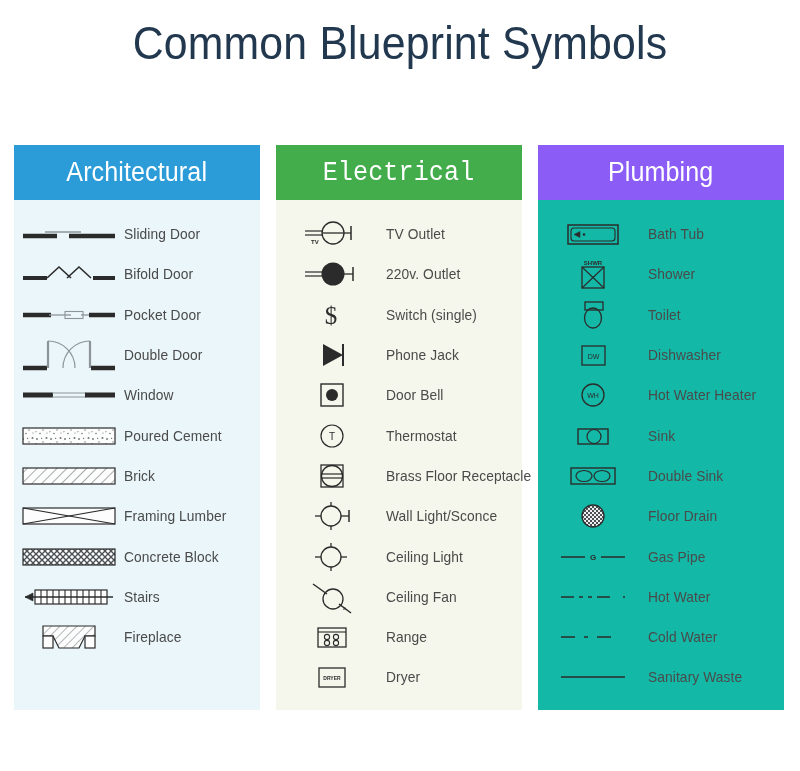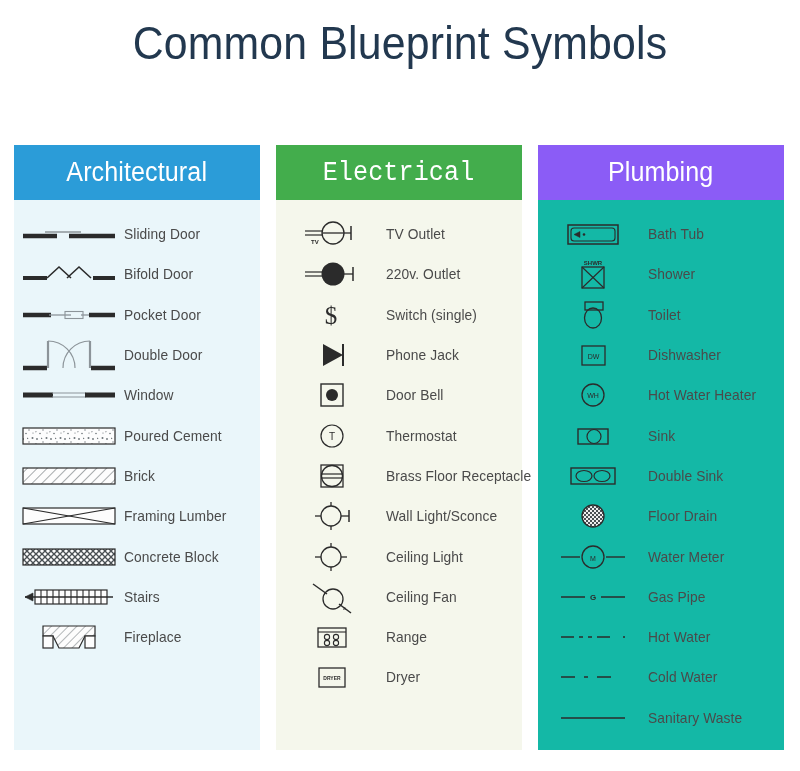--- a/index.html
+++ b/index.html
@@ -474,31 +474,20 @@
                   <line x1="0" y1="0" x2="4" y2="4" stroke="#4a5054" stroke-width="1"></line>
                   <line x1="4" y1="0" x2="0" y2="4" stroke="#4a5054" stroke-width="1"></line>
                 </pattern>
               </defs>
               <circle class="k" cx="30" cy="15" r="11" fill="url(#pDrain)" stroke-width="1.3"></circle>
             </svg>
           </div>
           <div class="lbl">Floor Drain</div>
         </div>
 
-        <div class="row">
-          <div class="sym">
-            <svg width="76" height="28" viewBox="0 0 76 28">
-              <line class="k" x1="6" y1="14" x2="25" y2="14" stroke-width="1.4"></line>
-              <circle class="k" cx="38" cy="14" r="11" fill="none" stroke-width="1.3"></circle>
-              <line class="k" x1="51" y1="14" x2="70" y2="14" stroke-width="1.4"></line>
-              <text x="38" y="17.5" text-anchor="middle" font-family="'Liberation Sans',sans-serif" font-size="7" fill="#2b2b2b">M</text>
-            </svg>
-          </div>
-          <div class="lbl">Water Meter</div>
-        </div>
 
         <div class="row">
           <div class="sym">
             <svg width="76" height="20" viewBox="0 0 76 20">
               <line class="k" x1="6" y1="10" x2="30" y2="10" stroke-width="1.5"></line>
               <text x="38" y="13" text-anchor="middle" font-family="'Liberation Sans',sans-serif" font-size="8" font-weight="bold" fill="#2b2b2b">G</text>
               <line class="k" x1="46" y1="10" x2="70" y2="10" stroke-width="1.5"></line>
             </svg>
           </div>
           <div class="lbl">Gas Pipe</div>

